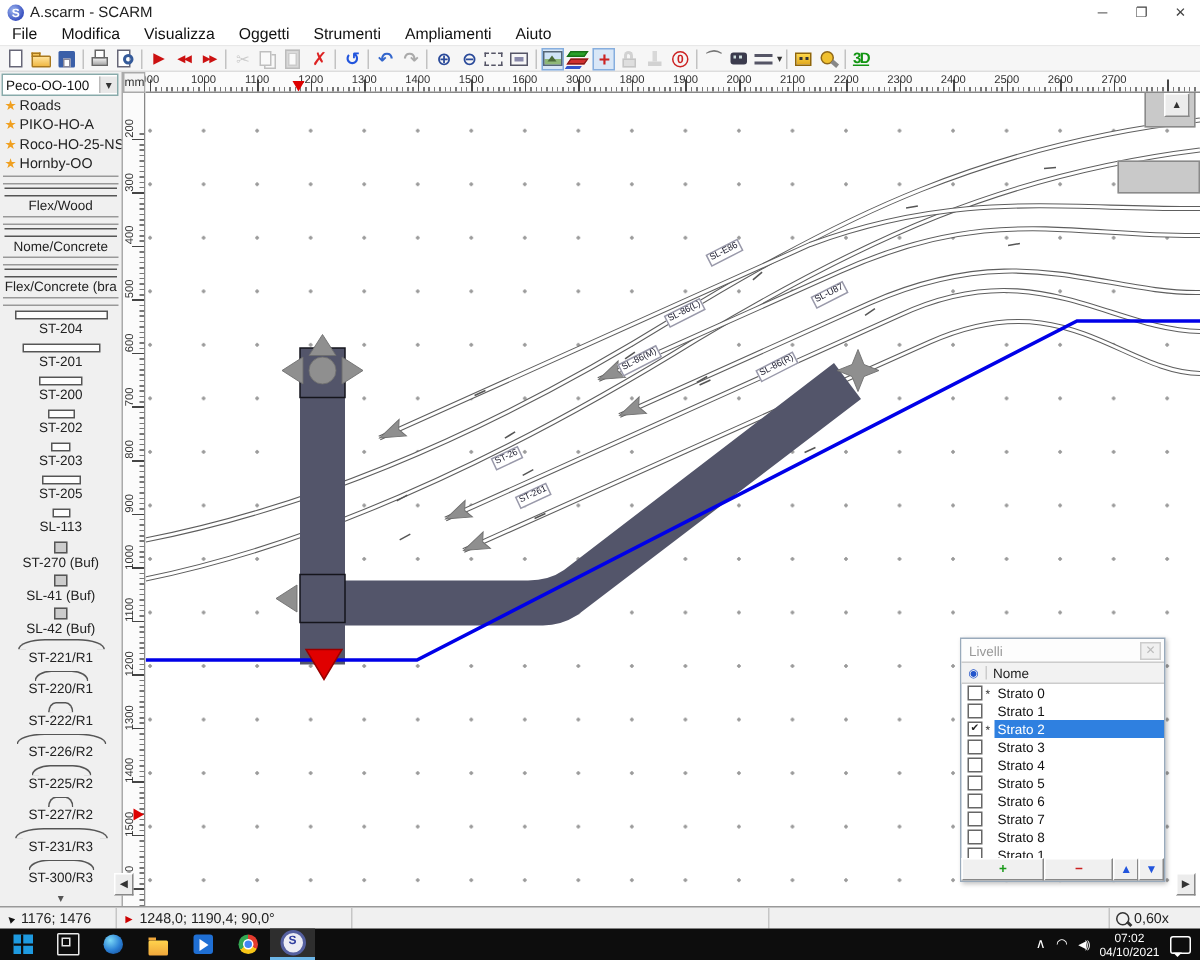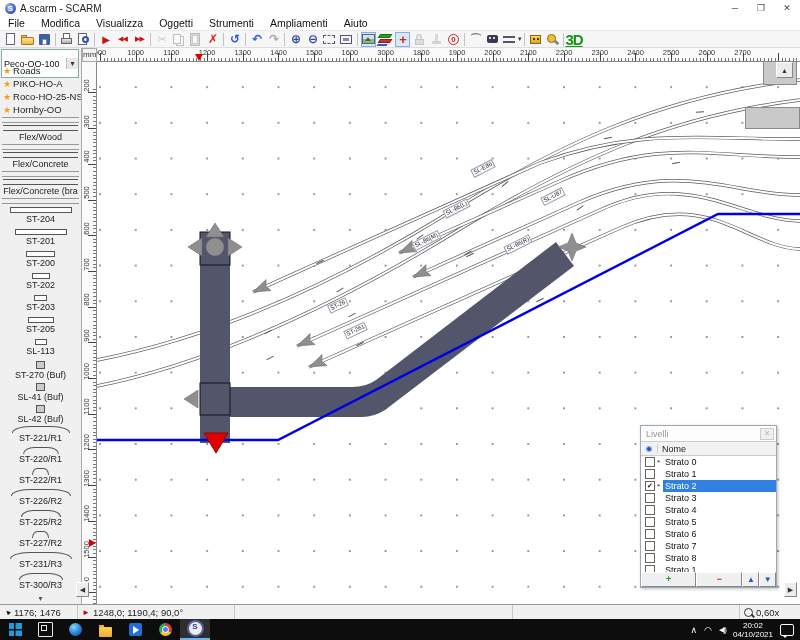--- a/index.html
+++ b/index.html
@@ -54,21 +54,21 @@
   .ig-train:after{left:4px;top:5px;width:7px;height:2px;background:repeating-linear-gradient(90deg,#cdd 0 2px,#3b3b4d 2px 3.5px)}
   .ig-flat-view:before{left:1px;top:4px;width:12px;height:2px;background:#556;box-shadow:0 5px 0 #556}
   .ig-first-person:before{left:2px;top:3px;width:11px;height:9px;background:linear-gradient(#ffd84a,#e0a820);border:1px solid #90660a}
   .ig-first-person:after{left:5px;top:6px;width:2px;height:2px;background:#333;box-shadow:4px 0 0 #333}
   .ig-tape-measure:before{left:2px;top:2px;width:9px;height:9px;background:#f0c030;border:1px solid #906818;border-radius:50%}
   .ig-tape-measure:after{left:9px;top:9px;width:5px;height:3px;background:#888;transform:rotate(40deg)}
   
   #main{position:absolute;left:0;top:48px;width:800px;height:556px;background:#f0f0f0}
   
   #sidebar{position:absolute;left:0;top:0;width:82px;height:556px;background:#f0f0f0;border-right:1px solid #aaa;box-sizing:border-box}
-  #combo{position:absolute;left:1px;top:1px;width:78px;height:29px;background:#fff;border:1px solid #8aa;display:flex;align-items:center;box-sizing:border-box}
+  #combo{position:absolute;left:1px;top:1px;width:78px;height:15px;background:#fff;border:1px solid #8aa;display:flex;align-items:center;box-sizing:border-box}
   #combo span{flex:1;font-size:9px;padding-left:2px;white-space:nowrap}
   #combo b{width:11px;height:11px;background:#e8e8e8;border-left:1px solid #bbb;font-size:8px;line-height:11px;text-align:center;color:#333}
   #liblist{position:absolute;left:0;top:16px;width:81px;height:526px;overflow:hidden}
   .sbStar{height:13px;display:flex;align-items:center;padding-left:3px;font-size:9.5px;color:#222;white-space:nowrap}
   .sbStar i{color:#f0a020;font-style:normal;margin-right:2px;font-size:9px}
   .sepline{height:4px;border-top:1px solid #999;border-bottom:1px solid #999;margin:1px 2px}
   .sbFlex{height:18px;text-align:center}
   .sbTrack{height:19px;text-align:center}
   .lbl{font-size:9px;color:#222;white-space:nowrap}
   .gFlex{height:4px;border-top:1px solid #555;border-bottom:1px solid #555;margin:2px 3px 1px 3px}
@@ -265,21 +265,21 @@
     <span style="font-size: 7px; color: rgb(51, 51, 51);">▾</span>
     <div class="tsep"></div>
     <span class="tbi">
       <div class="ig ig-first-person"></div>
     </span>
     <span class="tbi">
       <div class="ig ig-tape-measure"></div>
     </span>
     <div class="tsep"></div>
     <span class="tbi">
-      <span class="gl" style="color: rgb(18, 149, 18); font-size: 15px; text-decoration: underline;">3D</span>
+      <span class="gl" style="color: rgb(18, 149, 18); font-size: 10px; text-decoration: underline;">3D</span>
     </span>
   </div>
 
 <div id="main">
   <div id="sidebar">
     <div id="combo">
       <span>Peco-OO-100</span>
       <b>▾</b>
     </div>
     <div id="liblist">
@@ -300,21 +300,21 @@
           <span>Hornby-OO</span>
         </div>
         <div class="sepline"></div>
         <div class="sbFlex">
           <div class="gFlex"></div>
           <div class="lbl">Flex/Wood</div>
         </div>
         <div class="sepline"></div>
         <div class="sbFlex">
           <div class="gFlex"></div>
-          <div class="lbl">Flex/Concrete</div>
+          <div class="lbl">Nome/Concrete</div>
         </div>
         <div class="sepline"></div>
         <div class="sbFlex">
           <div class="gFlex"></div>
           <div class="lbl">Flex/Concrete (bra</div>
         </div>
         <div class="sepline"></div>
         <div class="sbTrack">
           <div class="gStraight" style="width: 60px;"></div>
           <div class="lbl">ST-204</div>
@@ -629,18 +629,18 @@
       </div>
       <div class="tk active">
         <div class="tki tki-scarm">S</div>
       </div>
     </div>
   <div id="tray">
     <span class="tico">∧</span>
     <span class="tico">◠</span>
     <span class="tico" style="font-size:7px;letter-spacing:-1px">◀))</span>
     <div id="clock">
-      <div>20:02</div>
+      <div>07:02</div>
       <div>04/10/2021</div>
     </div>
     <span id="notif"></span>
   </div>
 </div>
 
 </body></html>

